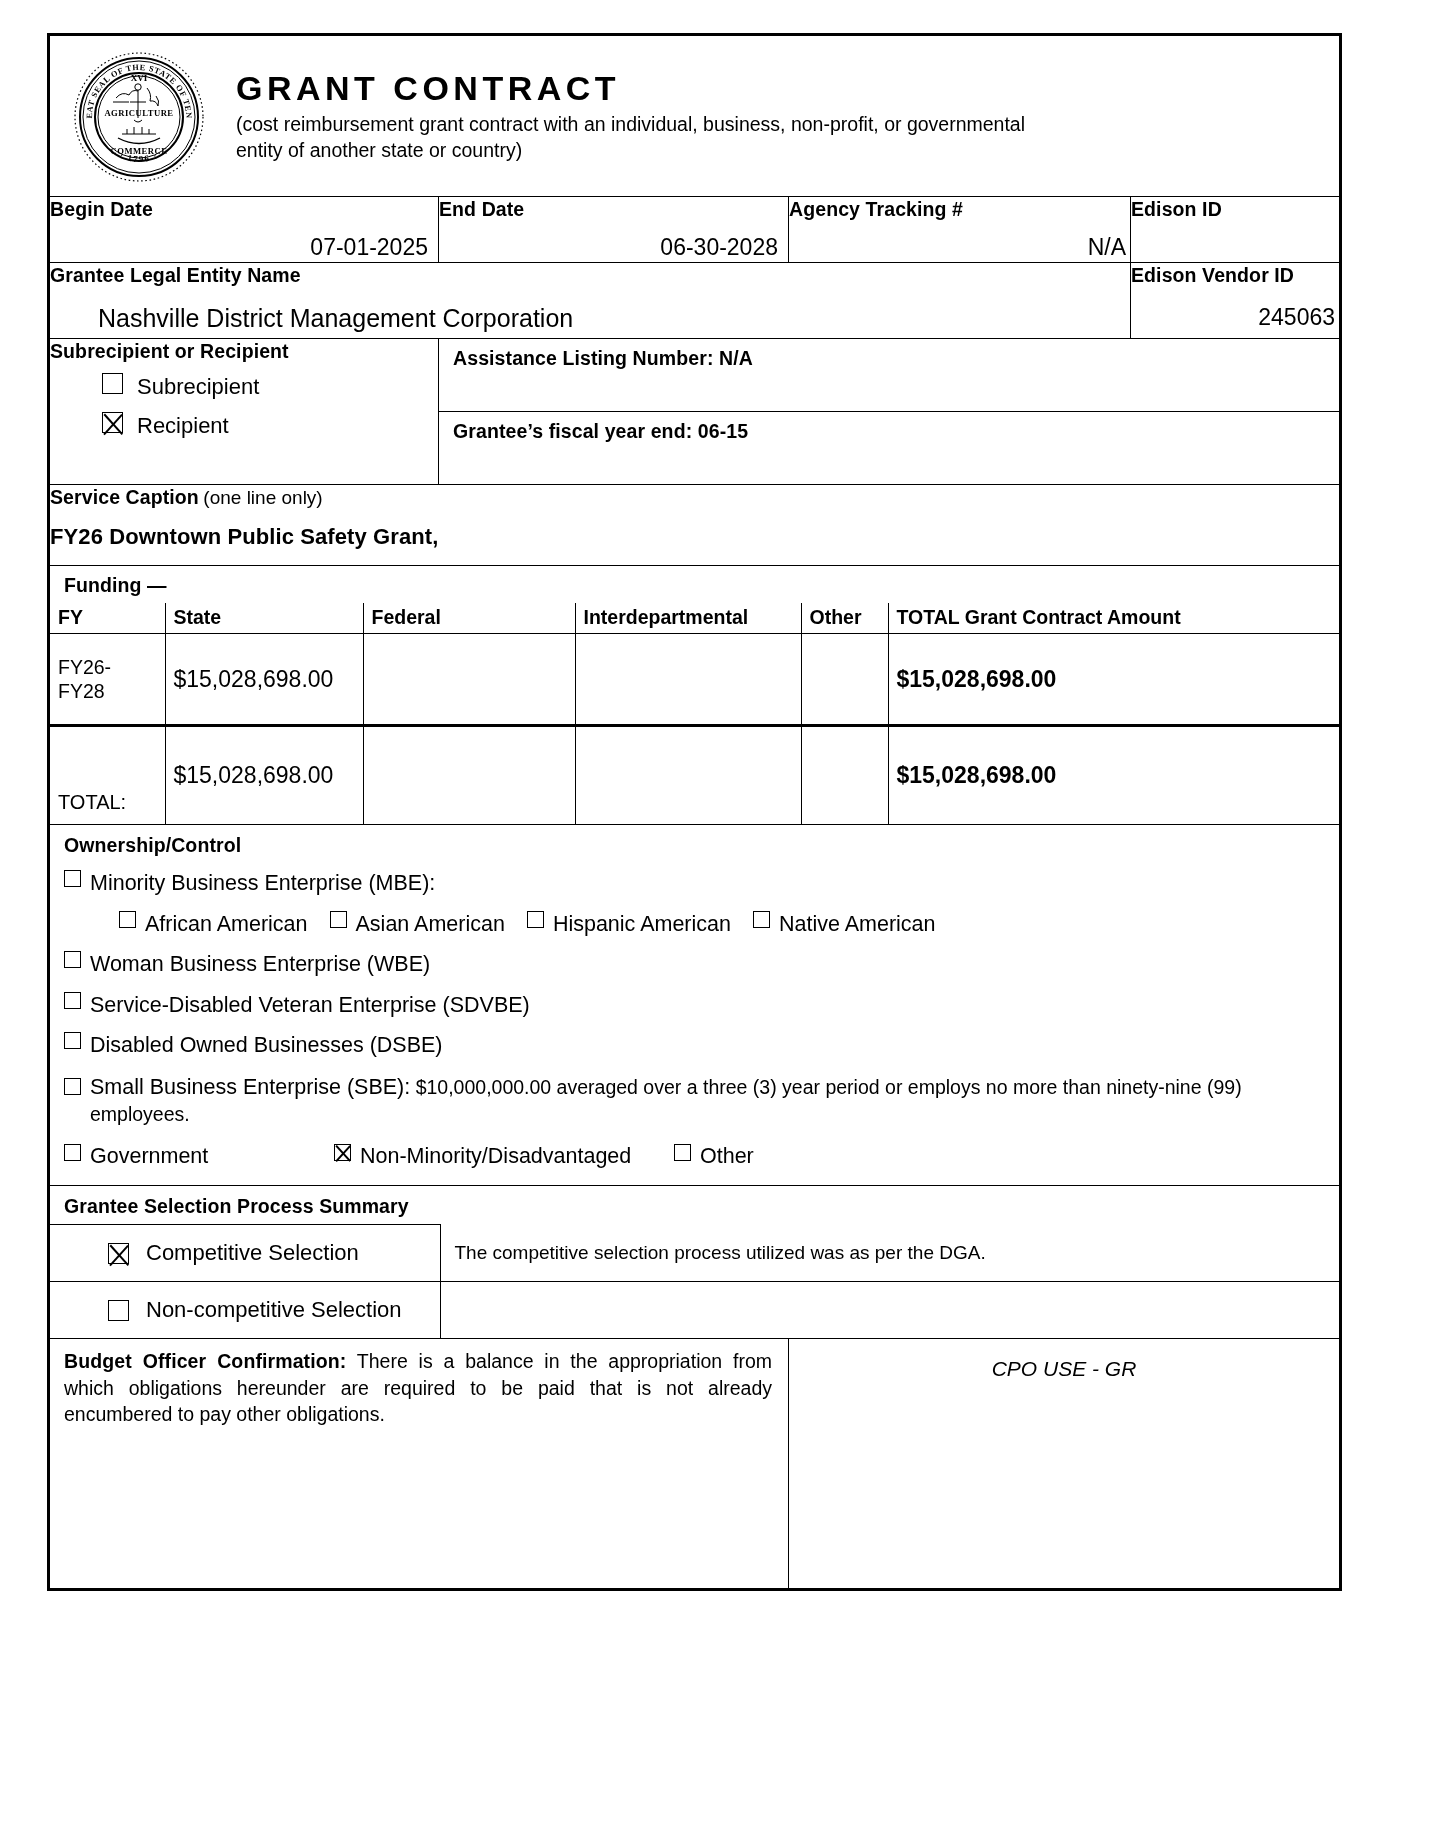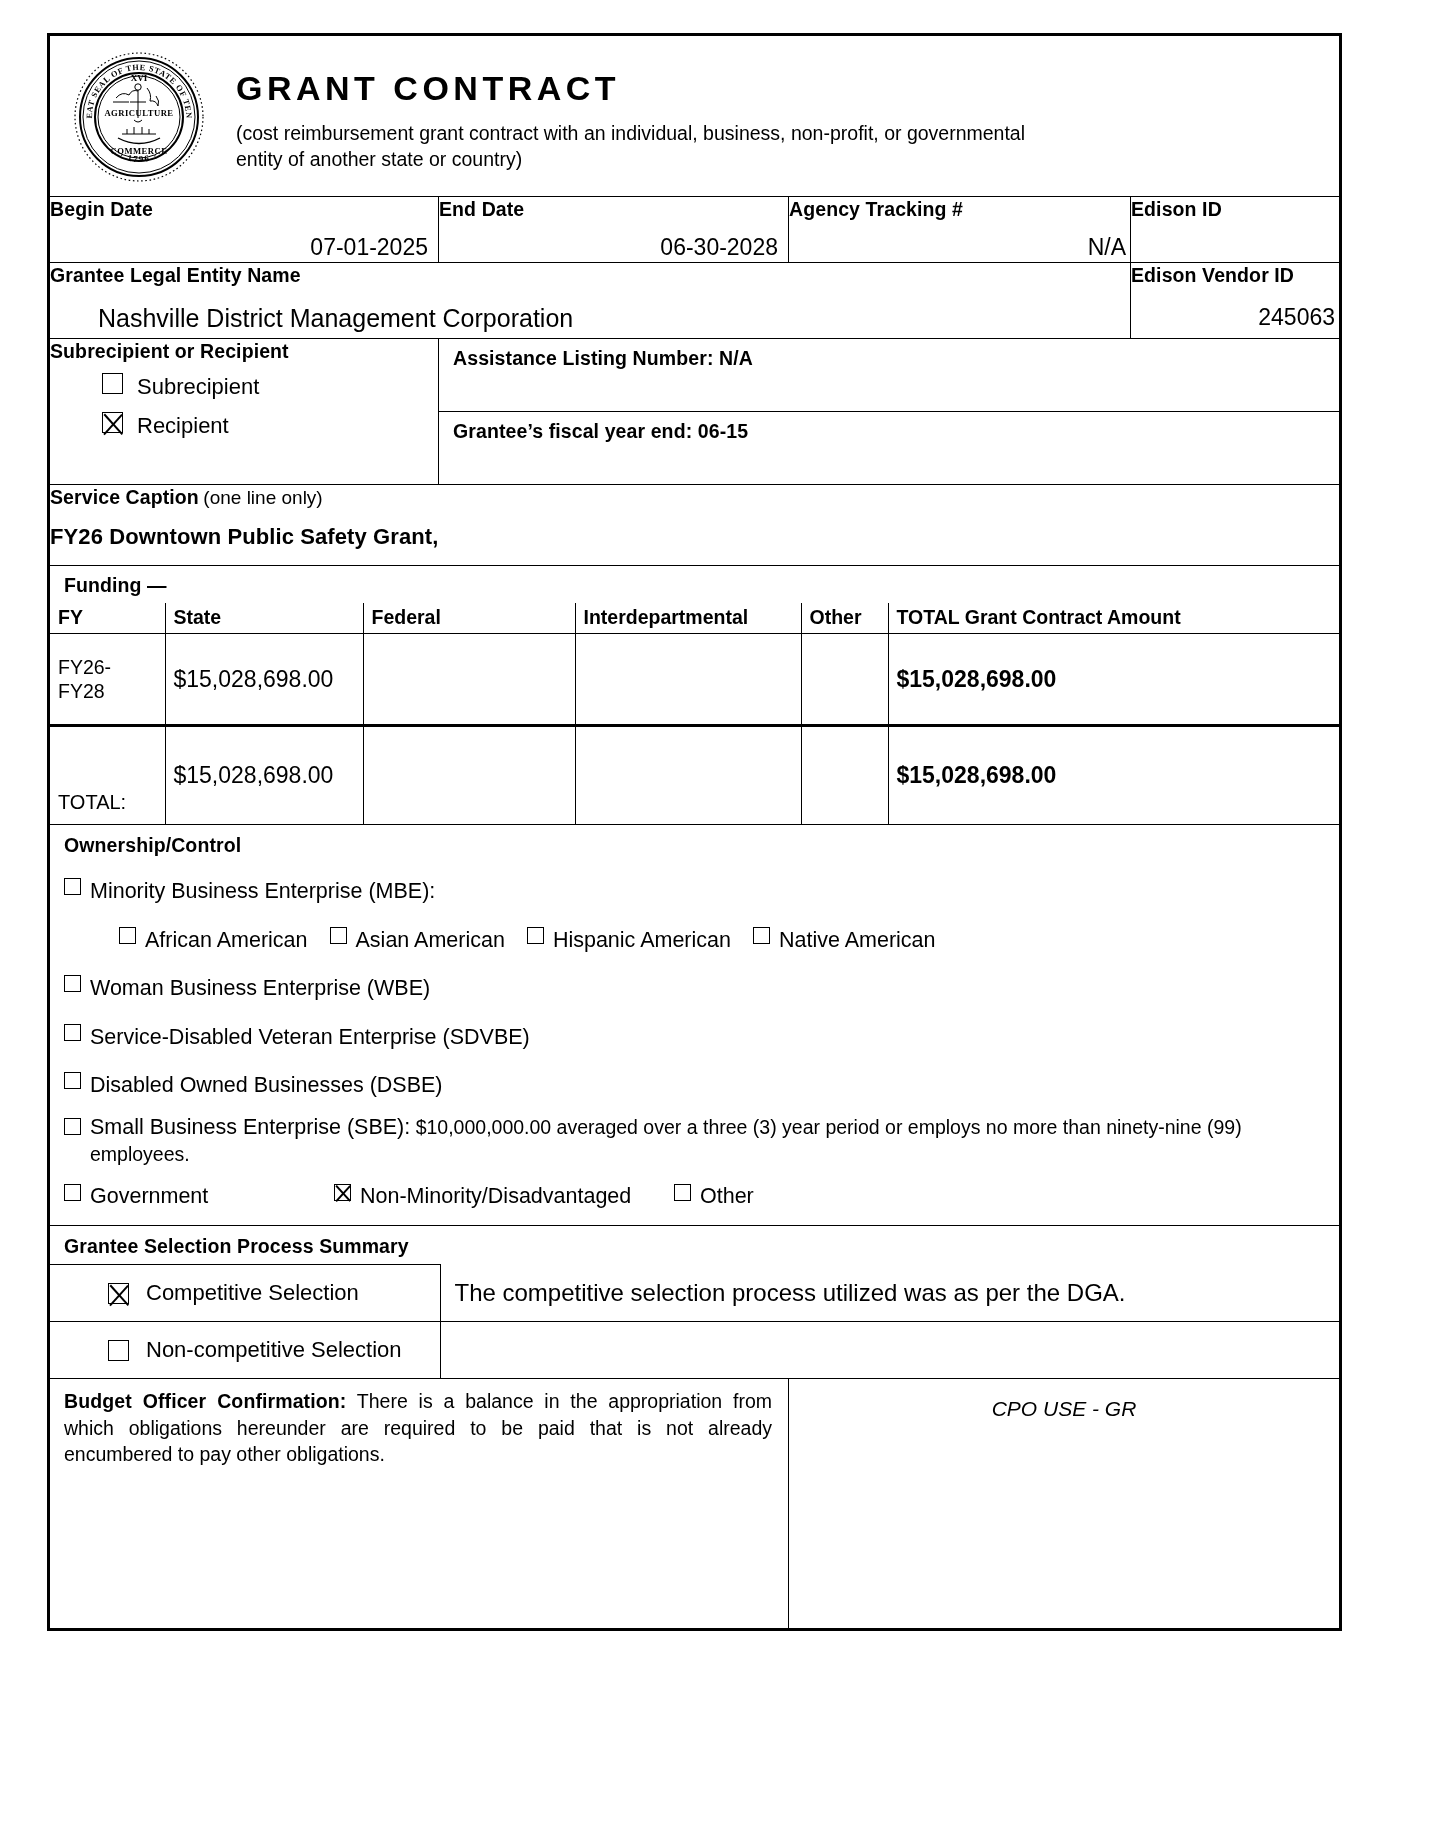--- a/index.html
+++ b/index.html
@@ -77,21 +77,21 @@
   }
   .title {
     font-size: 34px;
     font-weight: bold;
     letter-spacing: 4.5px;
     line-height: 1.1;
   }
   .subtitle {
     font-size: 19.5px;
     line-height: 1.3;
-    margin-top: 14px;
+    margin-top: 5px;
     white-space: pre-line;
   }
 
   
   .cb {
     display: inline-block;
     width: 17px;
     height: 17px;
     border: 1.6px solid #000;
     position: relative;
@@ -124,21 +124,21 @@
     font-size: 22px;
     line-height: 1.35;
     margin: 9px 0 0 52px;
   }
   .own-row {
     display: flex;
     align-items: flex-start;
     gap: 9px;
     font-size: 21.5px;
     line-height: 1.28;
-    margin-top: 21px;
+    margin-top: 13px;
   }
   .own-row.sub { margin-left: 55px; gap: 0; }
   .own-row.sub .seg {
     display: inline-flex;
     align-items: flex-start;
     gap: 9px;
     margin-right: 22px;
   }
   .own-row .txt-small { font-size: 19.5px; }
 
@@ -447,21 +447,21 @@
               </colgroup>
         <tbody>
                 <tr>
           <td class="nb-l" style="border-top:1.5px solid #000;height:56px;">
             <div style="display:flex;align-items:center;gap:17px;padding:0 0 0 58px;height:56px;font-size:22px;">
               <span class="cb big x"></span>
               <span>Competitive Selection</span>
             </div>
           </td>
           <td class="nb-r" style="border-top:none;">
-            <div style="padding:0 10px 0 14px;font-size:24px;display:flex;align-items:center;height:56px;">The competitive selection process utilized was as per the DGA.</div>
+            <div style="padding:0 10px 0 14px;font-size:19px;display:flex;align-items:center;height:56px;">The competitive selection process utilized was as per the DGA.</div>
           </td>
         </tr>
         <tr>
           <td class="nb-l nb-b" style="height:56px;">
             <div style="display:flex;align-items:center;gap:17px;padding:0 0 0 58px;height:56px;font-size:22px;">
               <span class="cb big"></span>
               <span>Non-competitive Selection</span>
             </div>
           </td>
           <td class="nb-r nb-b">

